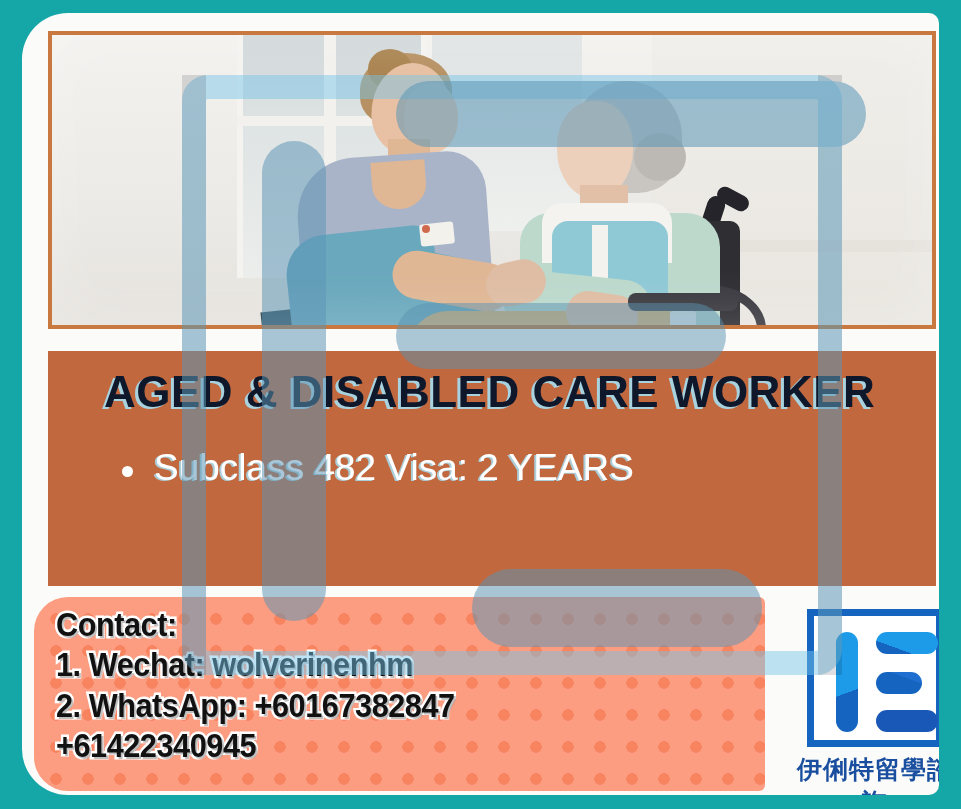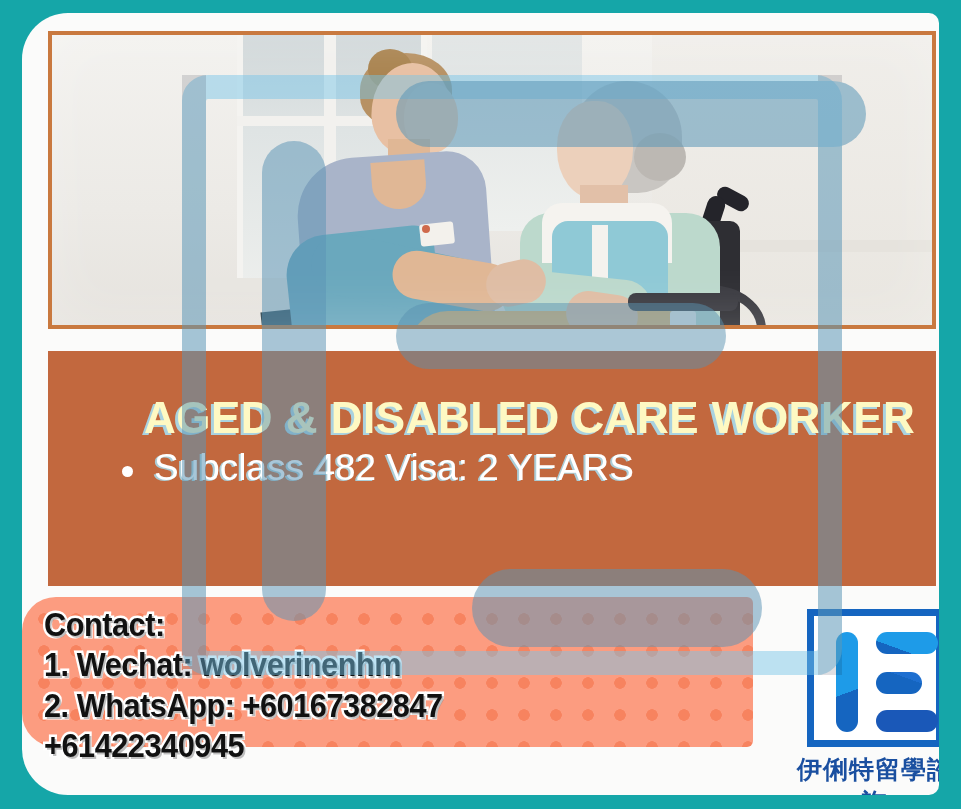--- a/index.html
+++ b/index.html
@@ -99,26 +99,25 @@
   .photo::after{content:"";position:absolute;inset:0;box-shadow:inset 0 0 60px rgba(255,255,255,.25);}
 
   
   .banner{
     position:absolute;
     left:26px; top:338px;
     width:888px; height:235px;
     background:#C2683E;
   }
   .headline{
-    position:absolute; left:56px; top:42px;
+    position:absolute; left:56px; top:16px;
     font-size:44px; font-weight:bold; letter-spacing:.5px;
-    color:#fef9c3;
+    color:#0f172a;
     text-shadow:-3px 2px 0 rgba(168,216,232,.95);
     white-space:nowrap;
-    margin-left:40px;
   }
   .bullets{
     position:absolute; left:66px; top:96px;
     margin:0; padding:0; list-style:none;text-align:center;
   }
   .bullets li{
     position:relative;
     font-size:37px; color:#ffffff; font-weight:normal;
     padding-left:40px; margin-bottom:14px;
     text-shadow:-2px 1px 0 rgba(168,216,232,.9);
@@ -127,22 +126,22 @@
   .bullets li::before{
     content:"";
     position:absolute; left:8px; top:19px;
     width:11px;height:11px;border-radius:50%;background:#ffffff;
   }
   .sup{font-size:.56em;vertical-align:super;}
 
   
   .contact-panel{
     position:absolute;
-    left:0px; top:584px;
-    width:731px; height:150px;
+    left:12px; top:584px;
+    width:731px; height:194px;
     background-color:#FC9C80;
     background-image:radial-gradient(#F7835F 5.5px, transparent 6px);
     background-size:32px 32px;
     background-position:6px 6px;
     border-radius:34px 6px 6px 34px;
   }
   .contact-text{
     position:absolute; left:22px; top:8px;
     width:700px;
   }

